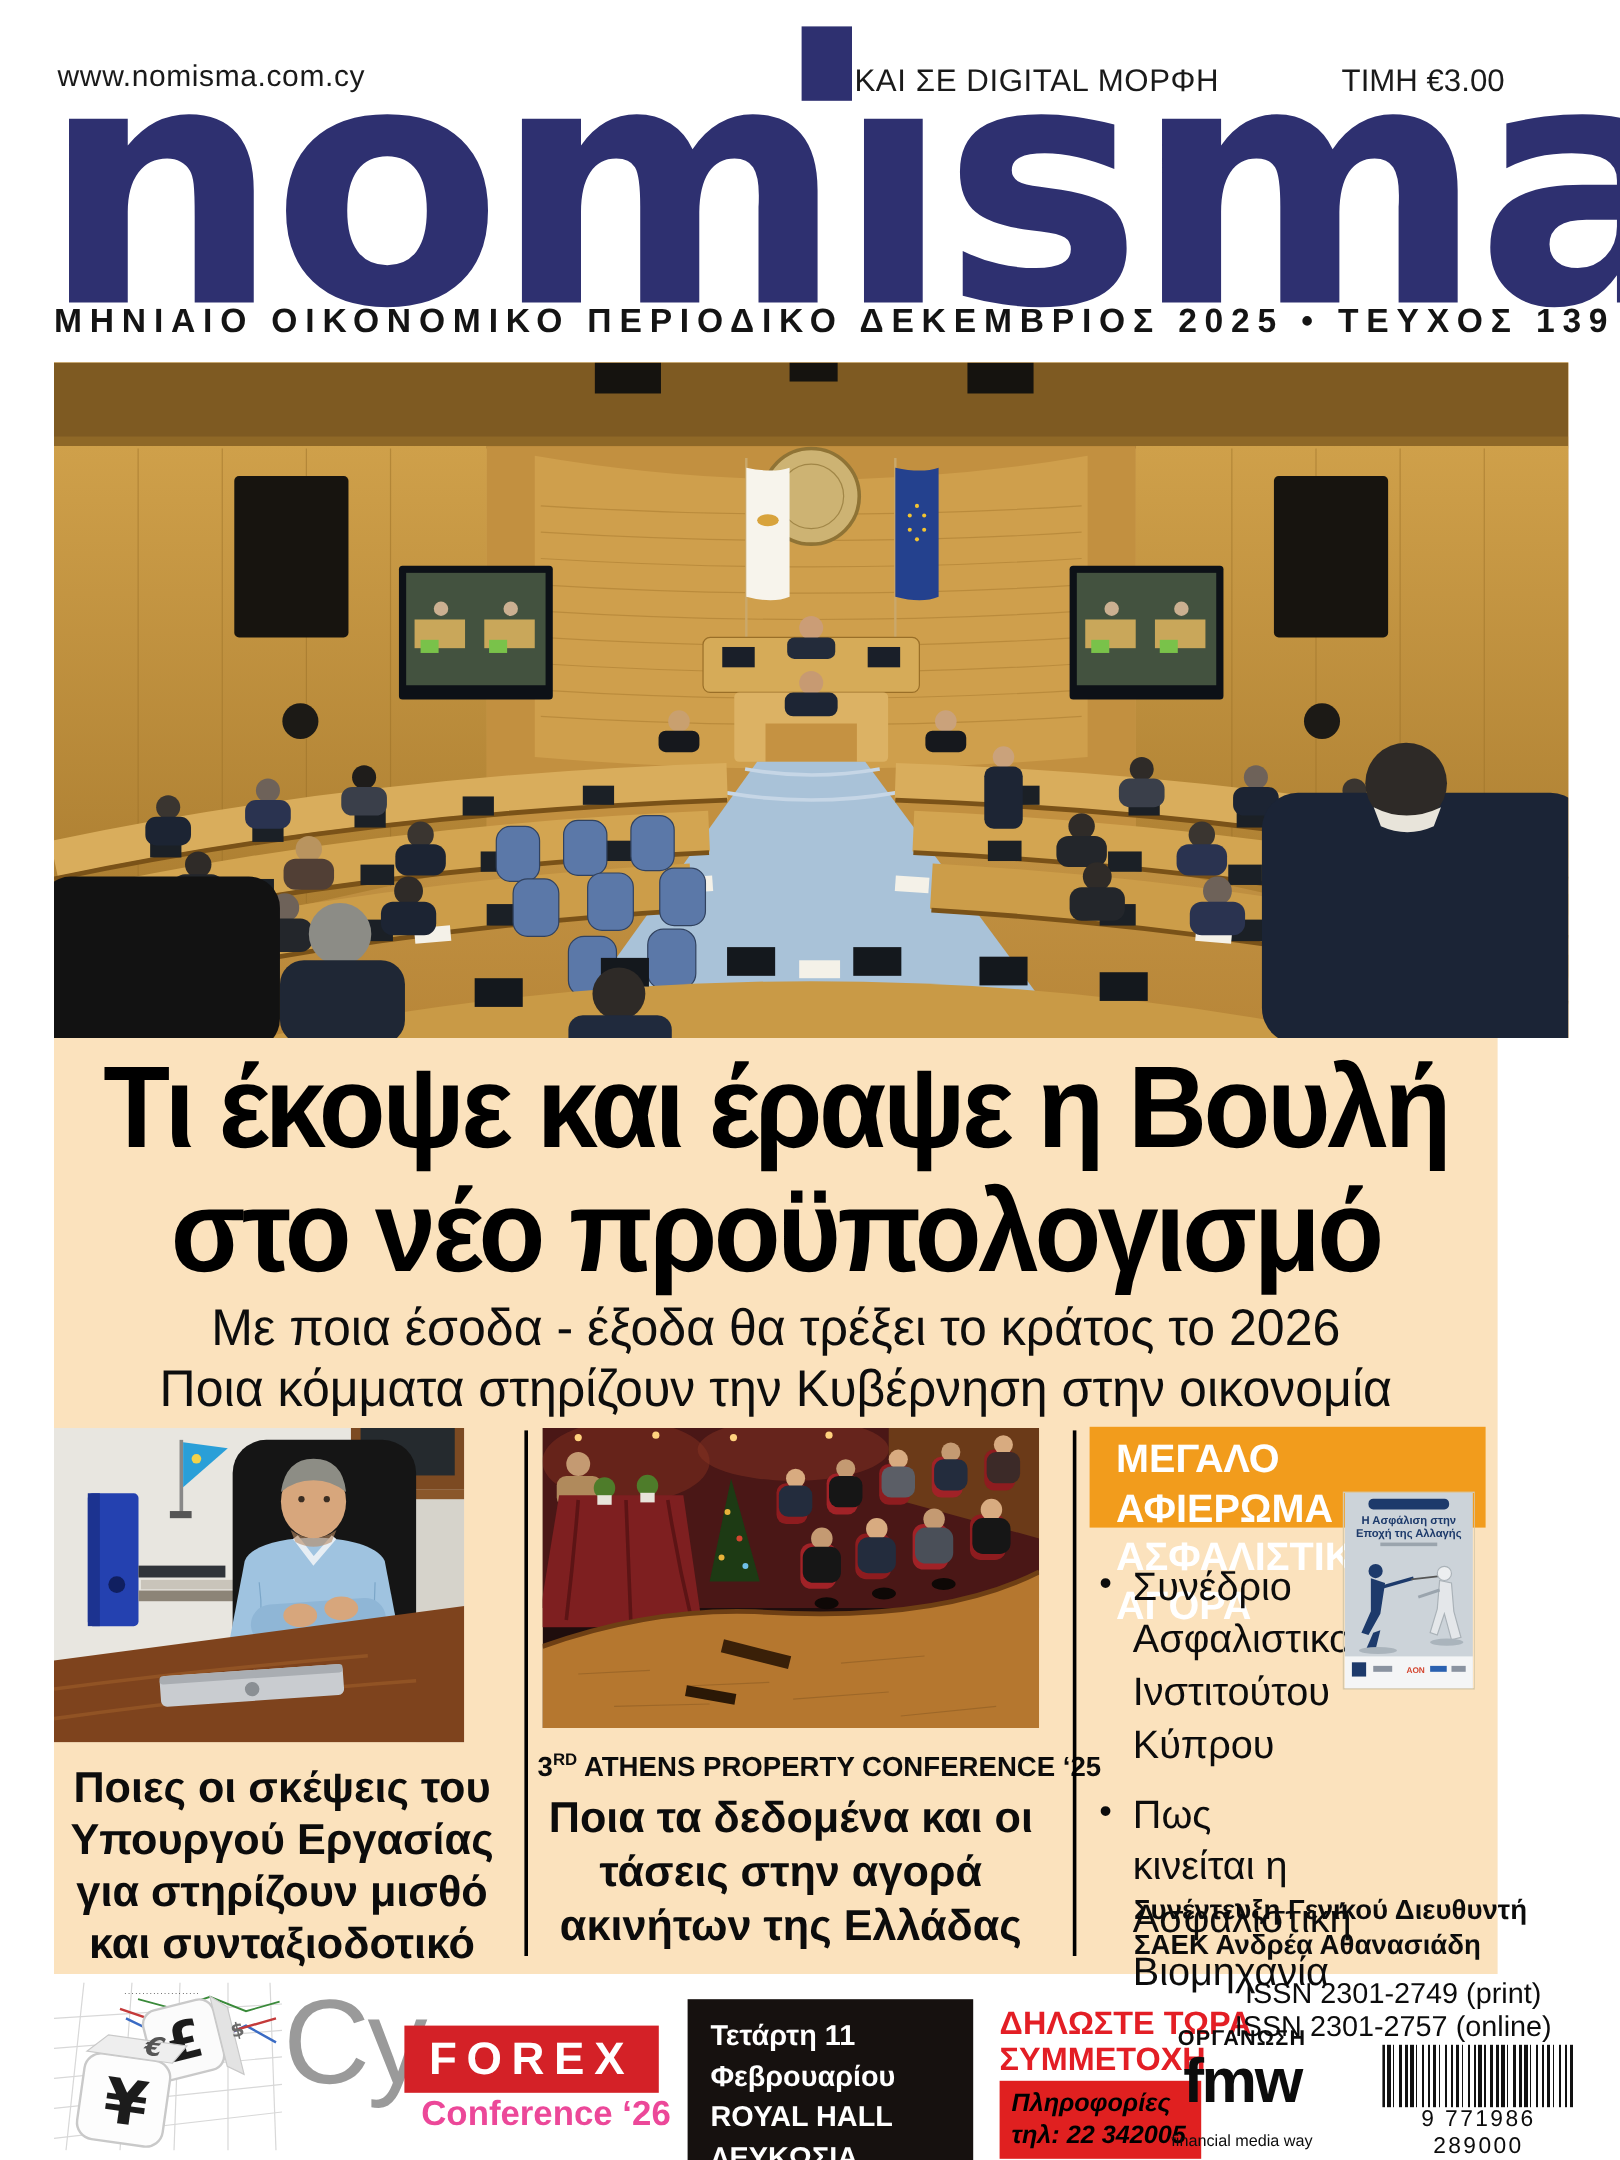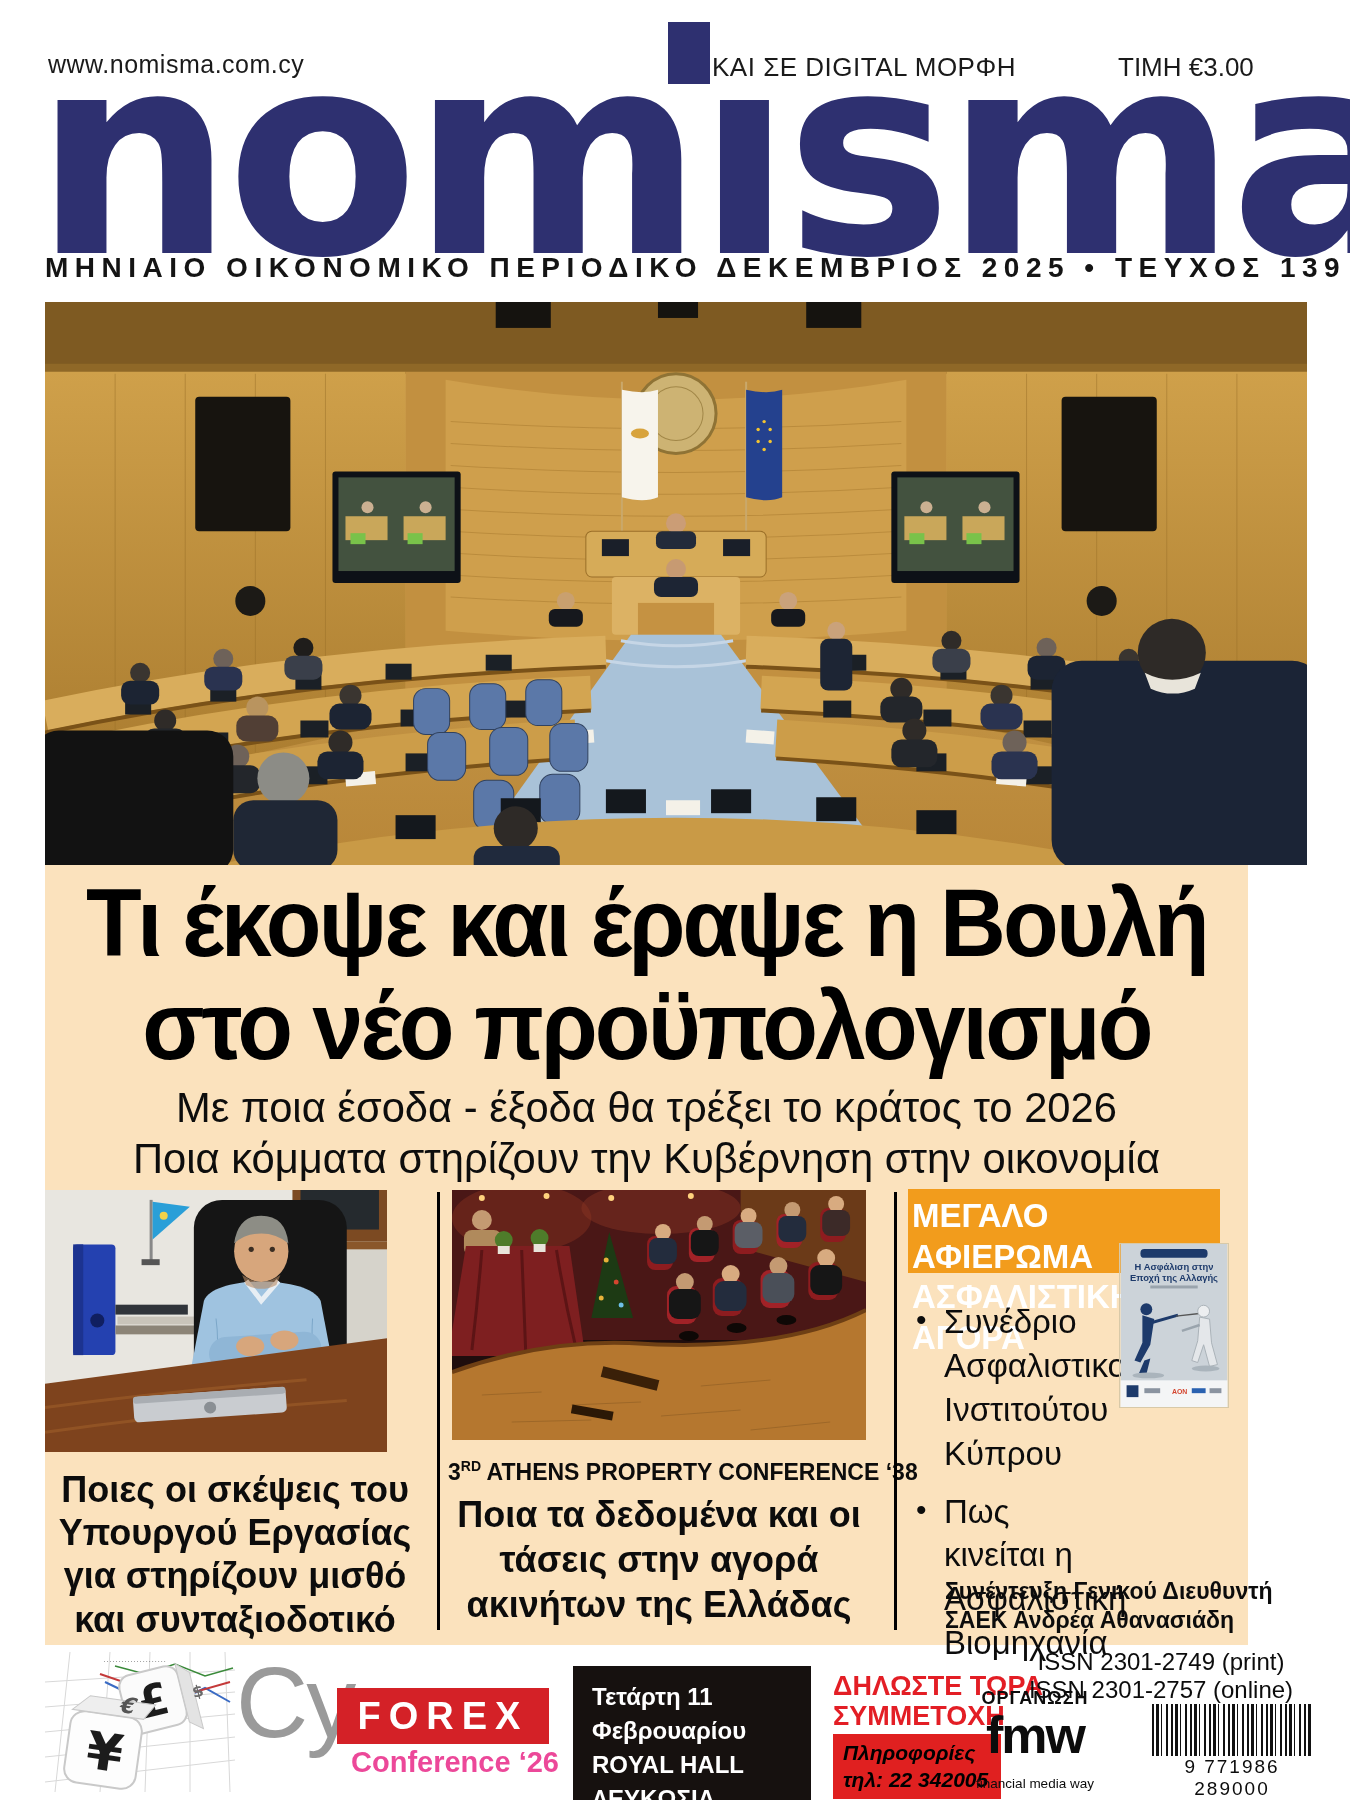--- a/index.html
+++ b/index.html
@@ -28,21 +28,21 @@
   .photo-minister{left:45px;top:1190px;width:342px;height:262px;overflow:hidden;}
   .photo-conf{left:452px;top:1190px;width:414px;height:250px;overflow:hidden;}
   .photo-minister svg,.photo-conf svg{display:block;width:100%;height:100%;}
   .vdiv{width:3px;background:#000;top:1192px;height:438px;}
   .vdiv1{left:437px;} .vdiv2{left:894px;}
   .cap-left{left:35px;top:1468px;width:400px;text-align:center;font-size:36px;line-height:1.2;font-weight:600;color:#0c0c0c;}
   .kicker{left:448px;top:1458px;width:422px;text-align:center;font-size:23px;font-weight:700;color:#0c0c0c;white-space:nowrap;}
   .kicker sup{font-size:14px;}
   .cap-mid{left:452px;top:1492px;width:414px;text-align:center;font-size:36px;line-height:1.25;font-weight:600;color:#0c0c0c;}
 
-  .badge{left:908px;top:1189px;width:308px;height:70px;background:#f29c1c;color:#fff;font-weight:700;font-size:33px;line-height:1.23;padding:7px 0 7px 4px;}
+  .badge{left:908px;top:1189px;width:308px;height:70px;background:#f29c1c;color:#fff;font-weight:700;font-size:33px;line-height:1.23;padding:7px 0 7px 22px;}
   .mini-cover{left:1120px;top:1244px;width:108px;height:163px;box-shadow:0 0 0 1px #d8c9a8;}
   .mini-cover svg{display:block;width:100%;height:100%;}
   .bullets{left:912px;top:1300px;width:204px;font-size:33px;line-height:1.33;font-weight:500;color:#0c0c0c;}
   .bullet{position:relative;padding-left:32px;margin-bottom:14px;}
   .bullet::before{content:"•";position:absolute;left:4px;top:0;font-size:30px;}
   .note{left:945px;top:1577px;width:320px;font-size:23px;line-height:1.25;font-weight:600;color:#0c0c0c;white-space:nowrap;}
 
   
   .dice{left:45px;top:1652px;width:190px;height:140px;}
   .dice svg{display:block;width:100%;height:100%;}
@@ -430,21 +430,21 @@
     <circle cx="328" cy="76" r="9" fill="#c49a72"></circle>
         <rect x="312" y="83" width="32" height="30" rx="9" fill="#4a4f58"></rect>
     <circle cx="376" cy="68" r="9" fill="#d8ab80"></circle>
         <rect x="360" y="75" width="32" height="30" rx="9" fill="#161616"></rect>
   </g>
   <ellipse cx="238" cy="146" rx="10" ry="5" fill="#0e0806"></ellipse>
   <ellipse cx="286" cy="138" rx="10" ry="5" fill="#0e0806"></ellipse>
   <ellipse cx="336" cy="130" rx="10" ry="5" fill="#0e0806"></ellipse>
 </svg>
 </div>
-<div class="abs kicker"><span>3</span><sup>RD</sup><span> ATHENS PROPERTY CONFERENCE ‘38</span></div>
+<div class="abs kicker"><span>3</span><sup>RD</sup><span> ATHENS PROPERTY CONFERENCE ‘25</span></div>
 <div class="abs cap-mid">Ποια τα δεδομένα και οι τάσεις στην αγορά ακινήτων της Ελλάδας</div>
 
 <div class="abs vdiv vdiv2"></div>
 
 <div class="abs badge">
   <div>ΜΕΓΑΛΟ ΑΦΙΕΡΩΜΑ</div>
   <div>ΑΣΦΑΛΙΣΤΙΚΗ ΑΓΟΡΑ</div>
 </div>
 
 <div class="abs bullets">

